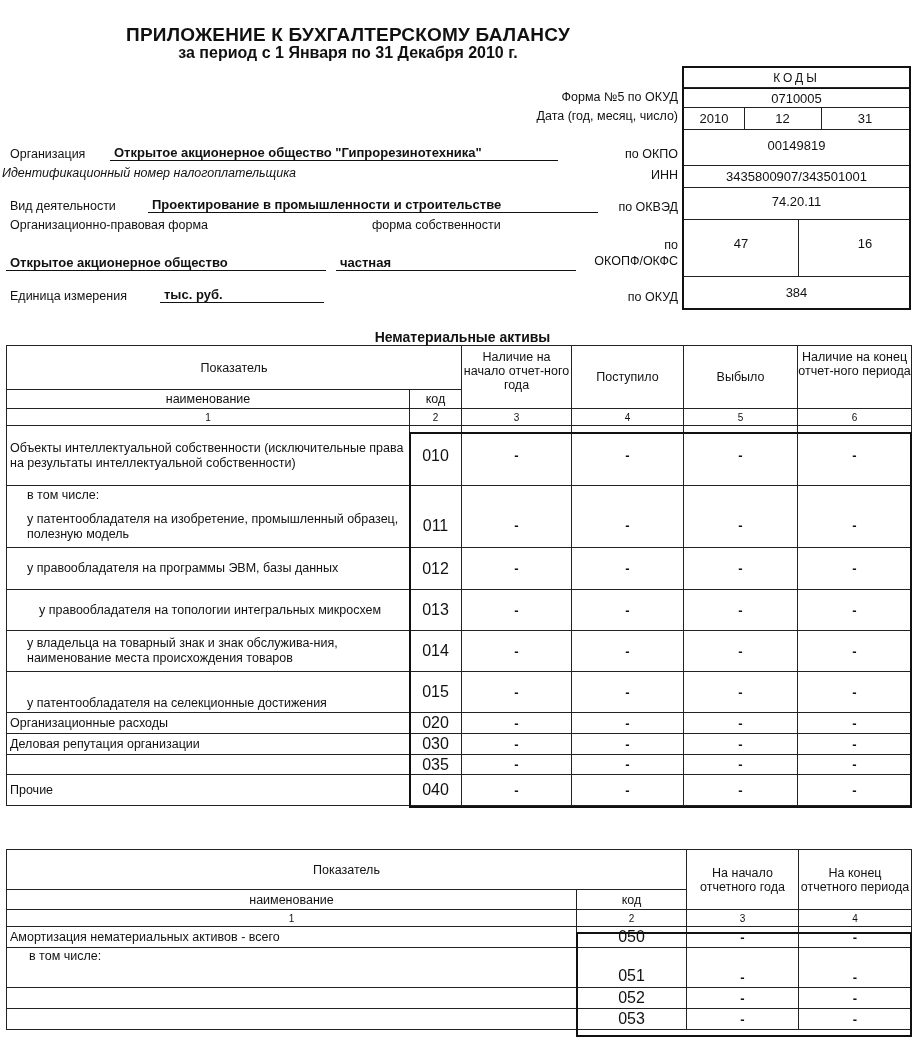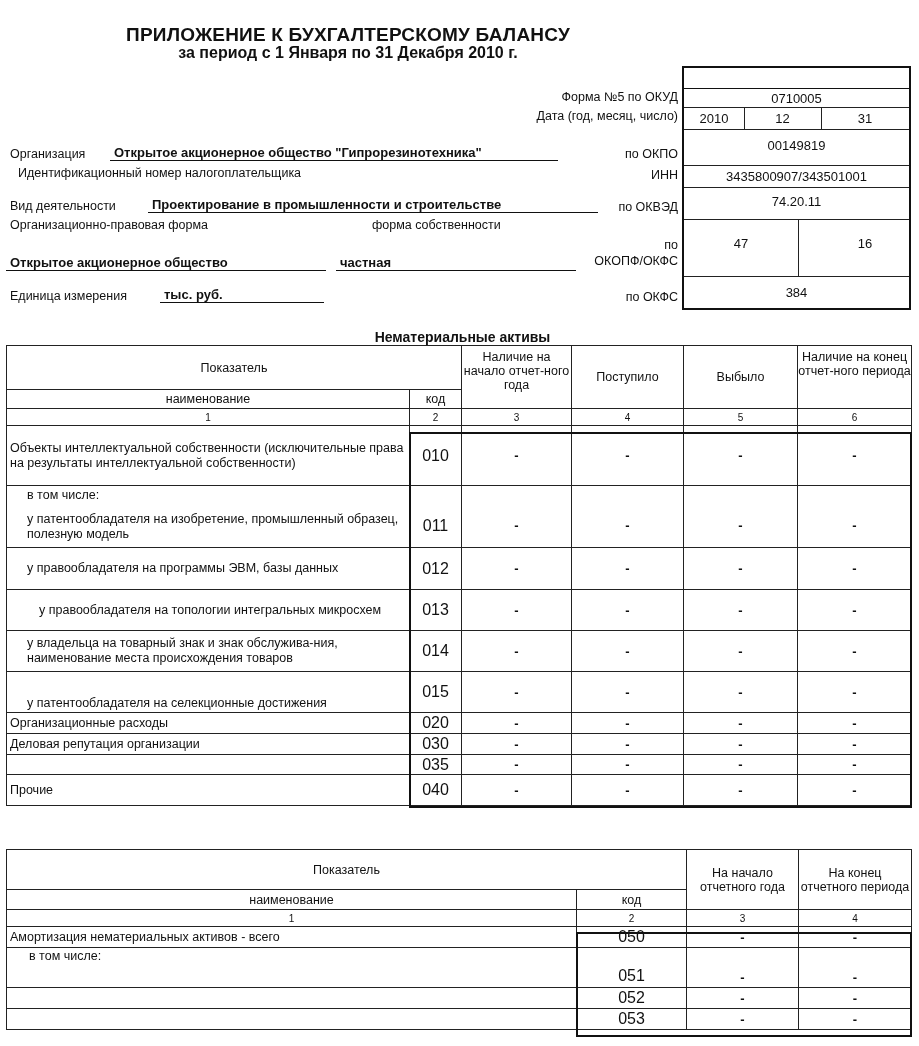--- a/index.html
+++ b/index.html
@@ -33,23 +33,26 @@
 <div class="abs title1">ПРИЛОЖЕНИЕ К БУХГАЛТЕРСКОМУ БАЛАНСУ</div>
 <div class="abs title2">за  период с 1 Января по 31 Декабря 2010 г.</div>
 
 <div class="abs lbl lbl-r" style="right:241px; top:90px;">Форма №5 по ОКУД</div>
 <div class="abs lbl lbl-r" style="right:241px; top:109px;">Дата (год, месяц, число)</div>
 <div class="abs lbl lbl-r" style="right:241px; top:147px;">по ОКПО</div>
 <div class="abs lbl lbl-r" style="right:241px; top:168px;">ИНН</div>
 <div class="abs lbl lbl-r" style="right:241px; top:200px;">по ОКВЭД</div>
 <div class="abs lbl lbl-r" style="right:241px; top:238px;">по</div>
 <div class="abs lbl lbl-r" style="right:241px; top:254px;">ОКОПФ/ОКФС</div>
-<div class="abs lbl lbl-r" style="right:241px; top:290px;">по ОКФС</div>
+<div class="abs lbl lbl-r" style="right:241px; top:290px;">по ОКУД</div>
 
 <div class="abs codes">
+  <div class="row" style="top:0; height:20px; font-weight:normal; letter-spacing:3px; font-size:12px;">
+      <span>КОДЫ</span>
+    </div>
   <div class="row" style="top:20px; height:20px; border-top:1.5px solid #111;">
       <span>0710005</span>
     </div>
   <div class="row" style="top:40px; height:22px;">
     <div class="cell" style="left:0; width:60px;">2010</div>
     <div class="vl" style="left:60px;"></div>
     <div class="cell" style="left:60px; width:77px;">12</div>
     <div class="vl" style="left:137px;"></div>
     <div class="cell" style="left:137px; width:88px;">31</div>
   </div>
@@ -67,21 +70,21 @@
     <div class="vl" style="left:114px;"></div>
     <div class="cell" style="left:114px; width:134px; align-items:flex-start; padding-top:16px;">16</div>
   </div>
   <div class="row" style="top:209px; height:31px; border-bottom:none;">
       <span>384</span>
     </div>
 </div>
 
 <div class="abs lbl" style="left:10px; top:147px;">Организация</div>
 <div class="abs ul" style="left:110px; top:145px; width:448px;">Открытое акционерное общество "Гипрорезинотехника"</div>
-<div class="abs lbl" style="left:18px; top:166px;">Идентификационный номер налогоплательщика</div>
+<div class="abs lbl" style="left:2px; top:166px;font-style:italic;">Идентификационный номер налогоплательщика</div>
 
 <div class="abs lbl" style="left:10px; top:199px;">Вид деятельности</div>
 <div class="abs ul" style="left:148px; top:197px; width:450px;">Проектирование в промышленности и строительстве</div>
 <div class="abs lbl" style="left:10px; top:218px;">Организационно-правовая форма</div>
 <div class="abs lbl" style="left:372px; top:218px;">форма собственности</div>
 
 <div class="abs ul" style="left:6px; top:255px; width:320px; padding-left:4px;">Открытое акционерное общество</div>
 <div class="abs ul" style="left:336px; top:255px; width:240px;">частная</div>
 
 <div class="abs lbl" style="left:10px; top:289px;">Единица измерения</div>

